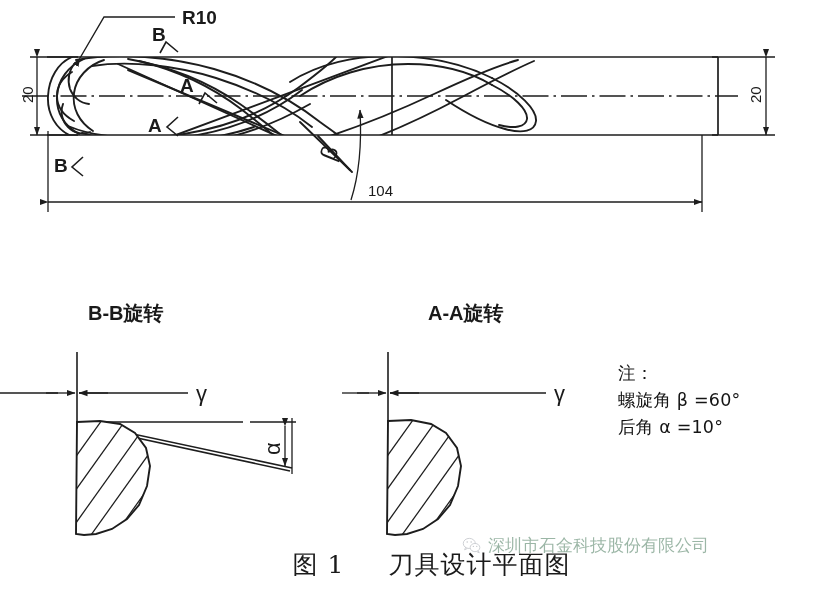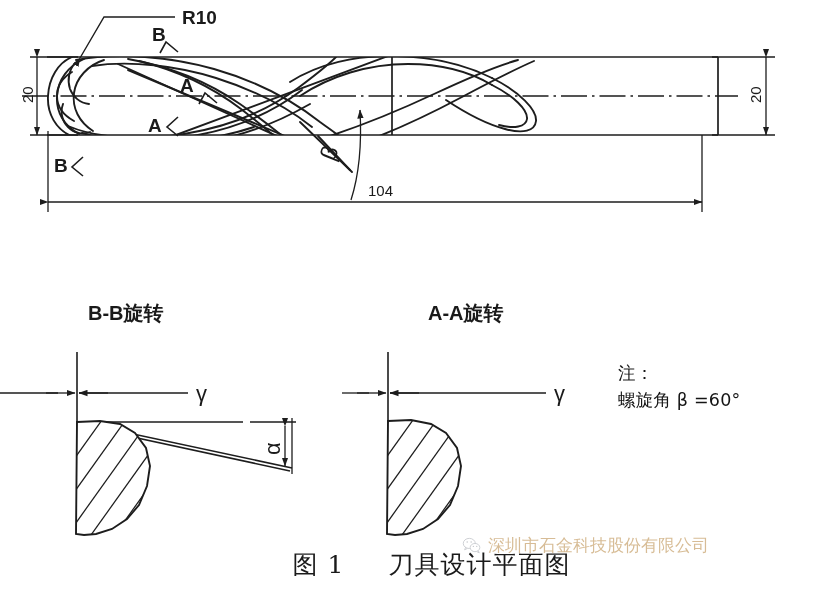--- a/index.html
+++ b/index.html
@@ -72,21 +72,21 @@
   #caption .cap-gap { display: inline-block; width: 26px; }
 
   #watermark {
     position: absolute;
     left: 462px;
     top: 534px;
     display: flex;
     align-items: center;
     gap: 7px;
     opacity: 0.42;
-    color: #a16207;
+    color: #14532d;
     font-family: "DejaVu Sans", "Liberation Sans", sans-serif;
     font-size: 17px;
     white-space: nowrap;
   }
   #watermark .wm-logo {
     width: 19px; height: 19px;
     flex: 0 0 auto;
   }
 </style>
 </head>
@@ -278,20 +278,21 @@
         <line class="hatch" x1="333" y1="532" x2="433" y2="392"></line>
         <line class="hatch" x1="315" y1="524" x2="415" y2="384"></line>
       </g>
     </g>
 
   </svg>
 
   <div id="notes">
     <div>注：</div>
     <div>螺旋角 β =60°</div>
+    <div>后角 α =10°</div>
   </div>
 
   <div id="watermark">
     <svg class="wm-logo" viewBox="0 0 24 24">
       <ellipse cx="9.2" cy="9.4" rx="7.6" ry="6.4" fill="none" stroke="#7b818c" stroke-width="1.1"></ellipse>
       <path d="M4.6,14.2 L3.3,17.4 L6.6,15.8" fill="none" stroke="#7b818c" stroke-width="1.1"></path>
       <circle cx="6.6" cy="7.6" r="1.0" fill="#7b818c"></circle>
       <circle cx="11.6" cy="7.6" r="1.0" fill="#7b818c"></circle>
       <ellipse cx="16.4" cy="14.6" rx="6.1" ry="5.2" fill="#ffffff" stroke="#7b818c" stroke-width="1.1"></ellipse>
       <path d="M20.6,18.7 L21.8,21.3 L19.0,19.9" fill="none" stroke="#7b818c" stroke-width="1.1"></path>

